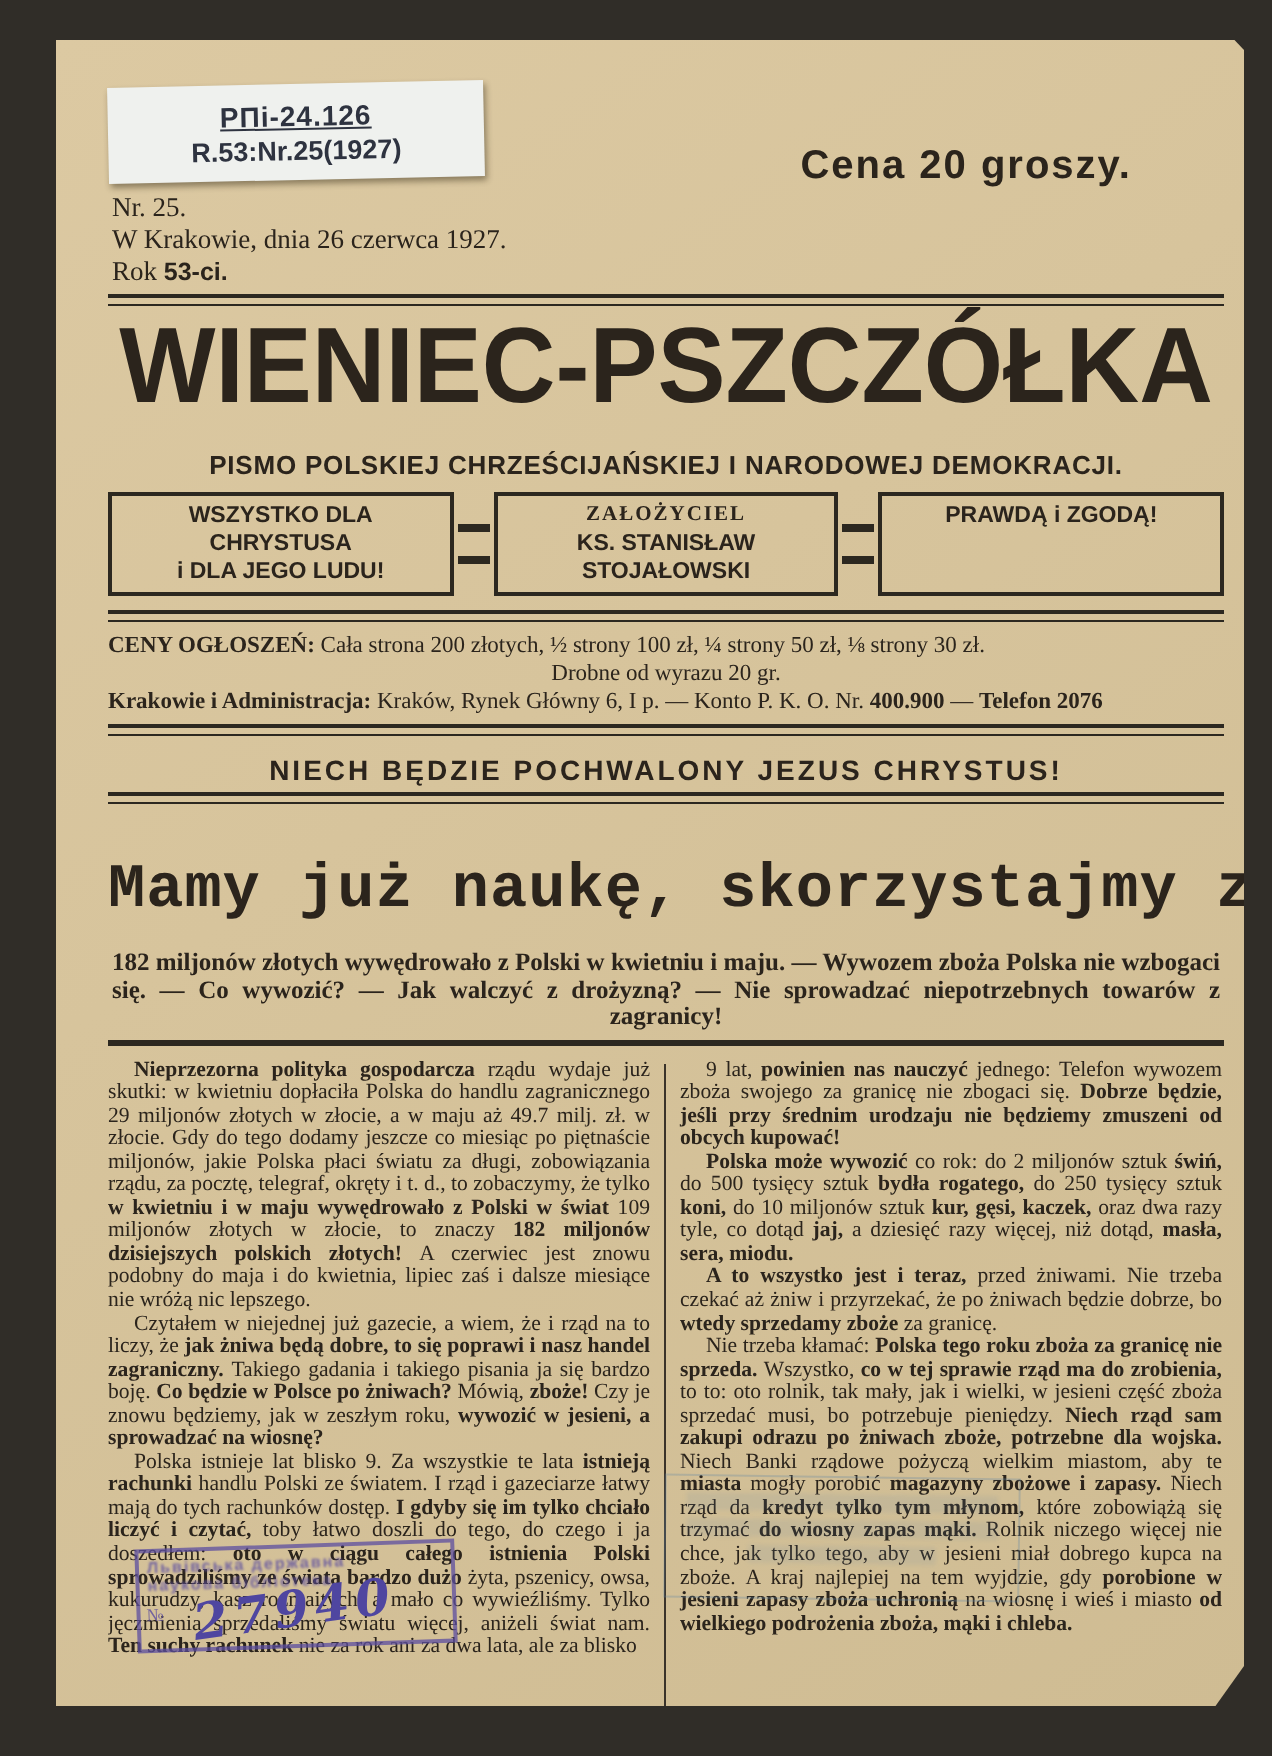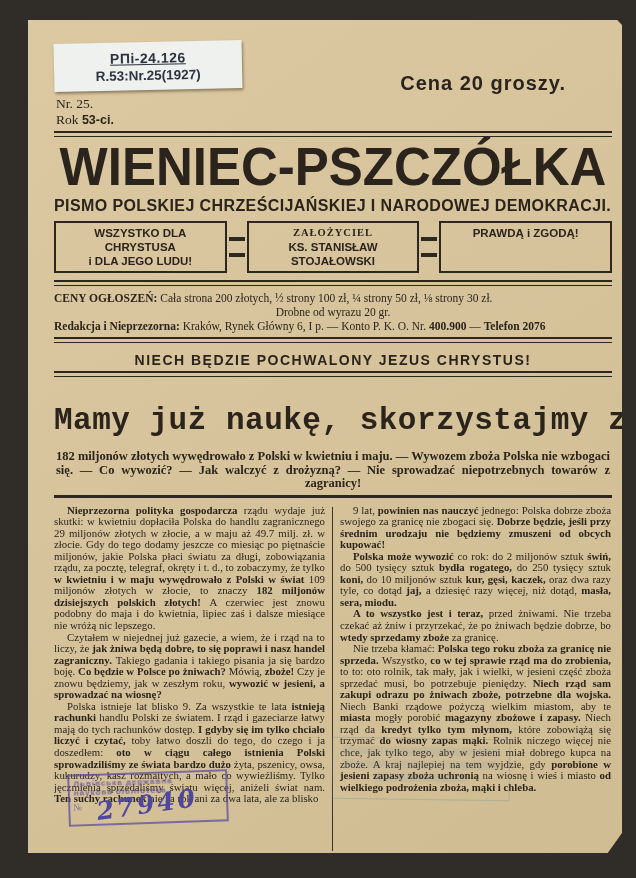--- a/index.html
+++ b/index.html
@@ -32,22 +32,22 @@
   .issue-row .vol b{font-family:"Liberation Sans",sans-serif;font-size:12.5px;}
   .rule2{height:3px;border-top:2px solid #2c2820;border-bottom:1px solid #2c2820;margin-top:3px;}
   .rule1{border-top:3px solid #2c2820;margin-top:4px;}
   .masthead{
     margin:2px 0 0;text-align:center;
     font-family:"Liberation Sans",sans-serif;font-weight:bold;
     font-size:51px;line-height:54px;letter-spacing:0px;
     transform:scaleY(1.05);transform-origin:top center;white-space:nowrap;
   }
   .subtitle{
-    margin-top:4px;font-family:"Liberation Sans",sans-serif;
-    font-weight:bold;font-size:16px;letter-spacing:.4px;white-space:nowrap;
+    margin-top:16px;text-align:center;font-family:"Liberation Sans",sans-serif;
+    font-weight:bold;font-size:13px;letter-spacing:.4px;white-space:nowrap;
   }
   .boxes{display:flex;align-items:stretch;margin-top:6px;border-radius:26px;}
   .motto-box{
     flex:1;border:2px solid #2c2820;padding:3px 2px;text-align:center;
     font-family:"Liberation Sans",sans-serif;font-weight:bold;font-size:11.5px;line-height:14px;
   }
   .motto-box .small{font-family:"Liberation Serif",serif;font-size:10.5px;font-weight:bold;letter-spacing:1px;}
   .connector{width:16px;align-self:center;height:12px;
     border-top:4px solid #2c2820;border-bottom:4px solid #2c2820;margin:0 2px;}
   .info{margin-top:5px;font-size:11.5px;line-height:14px;}
@@ -98,20 +98,21 @@
 
     <div class="label">
       <div class="l1">РПі-24.126</div>
       <div class="l2">R.53:Nr.25(1927)</div>
     </div>
 
     <div class="price-row">Cena 20 groszy.</div>
 
     <div class="issue-row">
       <span>Nr. 25.</span>
+      <span>W Krakowie, dnia 26 czerwca 1927.</span>
       <span class="vol"><span>Rok</span>&nbsp;<b>53-ci.</b></span>
     </div>
 
     <div class="rule2"></div>
 
     <h1 class="masthead">WIENIEC-PSZCZÓŁKA</h1>
     <div class="subtitle">PISMO POLSKIEJ CHRZEŚCIJAŃSKIEJ I NARODOWEJ DEMOKRACJI.</div>
 
     <div class="boxes">
       <div class="motto-box">
@@ -127,21 +128,21 @@
       <div class="motto-box">
         <div>PRAWDĄ i ZGODĄ!</div>
       </div>
     </div>
 
     <div class="rule2" style="margin-top:7px;"></div>
 
     <div class="info sans">
       <div class="line"><span class="b">CENY OGŁOSZEŃ: </span><span>Cała strona 200 złotych, ½ strony 100 zł, ¼ strony 50 zł, ⅛ strony 30 zł.</span></div>
       <div class="line center"><span>Drobne od wyrazu 20 gr.</span></div>
-      <div class="line"><span class="b">Redakcja i Nieprzezorna: </span><span>Kraków, Rynek Główny 6, I p. — Konto P. K. O. Nr. </span><span class="b">400.900</span><span> — </span><span class="b">Telefon 2076</span></div>
+      <div class="line"><span class="b">Krakowie i Administracja: </span><span>Kraków, Rynek Główny 6, I p. — Konto P. K. O. Nr. </span><span class="b">400.900</span><span> — </span><span class="b">Telefon 2076</span></div>
     </div>
 
     <div class="rule2" style="margin-top:4px;"></div>
 
     <div class="banner">NIECH BĘDZIE POCHWALONY JEZUS CHRYSTUS!</div>
 
     <div class="rule2"></div>
 
     <div class="headline">Mamy już naukę, skorzystajmy z niej!</div>
     <div class="subhead">182 miljonów złotych wywędrowało z Polski w kwietniu i maju. — Wywozem zboża Polska nie wzbogaci się. — Co wywozić? — Jak walczyć z drożyzną? — Nie sprowadzać niepotrzebnych towarów z zagranicy!</div>
@@ -149,21 +150,21 @@
     <div class="rule1"></div>
 
     <div class="columns">
       <div class="col">
           <p class="para"><span class="b">Nieprzezorna polityka gospodarcza </span><span>rządu wydaje już skutki: w kwietniu dopłaciła Polska do handlu zagranicznego 29 miljonów złotych w złocie, a w maju aż 49.7 milj. zł. w złocie. Gdy do tego dodamy jeszcze co miesiąc po piętnaście miljonów, jakie Polska płaci światu za długi, zobowiązania rządu, za pocztę, telegraf, okręty i t. d., to zobaczymy, że tylko </span><span class="b">w kwietniu i w maju wywędrowało z Polski w świat </span><span>109 miljonów złotych w złocie, to znaczy </span><span class="b">182 miljonów dzisiejszych polskich złotych! </span><span>A czerwiec jest znowu podobny do maja i do kwietnia, lipiec zaś i dalsze miesiące nie wróżą nic lepszego.</span></p>
           <p class="para"><span>Czytałem w niejednej już gazecie, a wiem, że i rząd na to liczy, że </span><span class="b">jak żniwa będą dobre, to się poprawi i nasz handel zagraniczny. </span><span>Takiego gadania i takiego pisania ja się bardzo boję. </span><span class="b">Co będzie w Polsce po żniwach? </span><span>Mówią, </span><span class="b">zboże! </span><span>Czy je znowu będziemy, jak w zeszłym roku, </span><span class="b">wywozić w jesieni, a sprowadzać na wiosnę?</span></p>
           <p class="para"><span>Polska istnieje lat blisko 9. Za wszystkie te lata </span><span class="b">istnieją rachunki </span><span>handlu Polski ze światem. I rząd i gazeciarze łatwy mają do tych rachunków dostęp. </span><span class="b">I gdyby się im tylko chciało liczyć i czytać, </span><span>toby łatwo doszli do tego, do czego i ja doszedłem: </span><span class="b">oto w ciągu całego istnienia Polski sprowadziliśmy ze świata bardzo dużo </span><span>żyta, pszenicy, owsa, kukurudzy, kasz rozmaitych, a mało co wywieźliśmy. Tylko jęczmienia sprzedaliśmy światu więcej, aniżeli świat nam. </span><span class="b">Ten suchy rachunek </span><span>nie za rok ani za dwa lata, ale za blisko</span></p>
         </div>
       <div class="divider"></div>
       <div class="col">
-          <p class="para"><span>9 lat, </span><span class="b">powinien nas nauczyć </span><span>jednego: Polska dobrze zboża swojego za granicę nie zbogaci się. </span><span class="b">Dobrze będzie, jeśli przy średnim urodzaju nie będziemy zmuszeni od obcych kupować!</span></p>
+          <p class="para"><span>9 lat, </span><span class="b">powinien nas nauczyć </span><span>jednego: Telefon wywozem zboża swojego za granicę nie zbogaci się. </span><span class="b">Dobrze będzie, jeśli przy średnim urodzaju nie będziemy zmuszeni od obcych kupować!</span></p>
           <p class="para"><span class="b">Polska może wywozić </span><span>co rok: do 2 miljonów sztuk </span><span class="b">świń, </span><span>do 500 tysięcy sztuk </span><span class="b">bydła rogatego, </span><span>do 250 tysięcy sztuk </span><span class="b">koni, </span><span>do 10 miljonów sztuk </span><span class="b">kur, gęsi, kaczek, </span><span>oraz dwa razy tyle, co dotąd </span><span class="b">jaj, </span><span>a dziesięć razy więcej, niż dotąd, </span><span class="b">masła, sera, miodu.</span></p>
           <p class="para"><span class="b">A to wszystko jest i teraz, </span><span>przed żniwami. Nie trzeba czekać aż żniw i przyrzekać, że po żniwach będzie dobrze, bo </span><span class="b">wtedy sprzedamy zboże </span><span>za granicę.</span></p>
           <p class="para"><span>Nie trzeba kłamać: </span><span class="b">Polska tego roku zboża za granicę nie sprzeda. </span><span>Wszystko, </span><span class="b">co w tej sprawie rząd ma do zrobienia, </span><span>to to: oto rolnik, tak mały, jak i wielki, w jesieni część zboża sprzedać musi, bo potrzebuje pieniędzy. </span><span class="b">Niech rząd sam zakupi odrazu po żniwach zboże, potrzebne dla wojska. </span><span>Niech Banki rządowe pożyczą wielkim miastom, aby te </span><span class="b">miasta </span><span>mogły porobić </span><span class="b">magazyny zbożowe i zapasy. </span><span>Niech rząd da </span><span class="b">kredyt tylko tym młynom, </span><span>które zobowiążą się trzymać </span><span class="b">do wiosny zapas mąki. </span><span>Rolnik niczego więcej nie chce, jak tylko tego, aby w jesieni miał dobrego kupca na zboże. A kraj najlepiej na tem wyjdzie, gdy </span><span class="b">porobione w jesieni zapasy zboża uchronią </span><span>na wiosnę i wieś i miasto </span><span class="b">od wielkiego podrożenia zboża, mąki i chleba.</span></p>
         </div>
     </div>
   </div>
 
   <div class="stamp">
     <div class="s-line">Львівська державна</div>
     <div class="s-line">наукова бібліотека</div>

